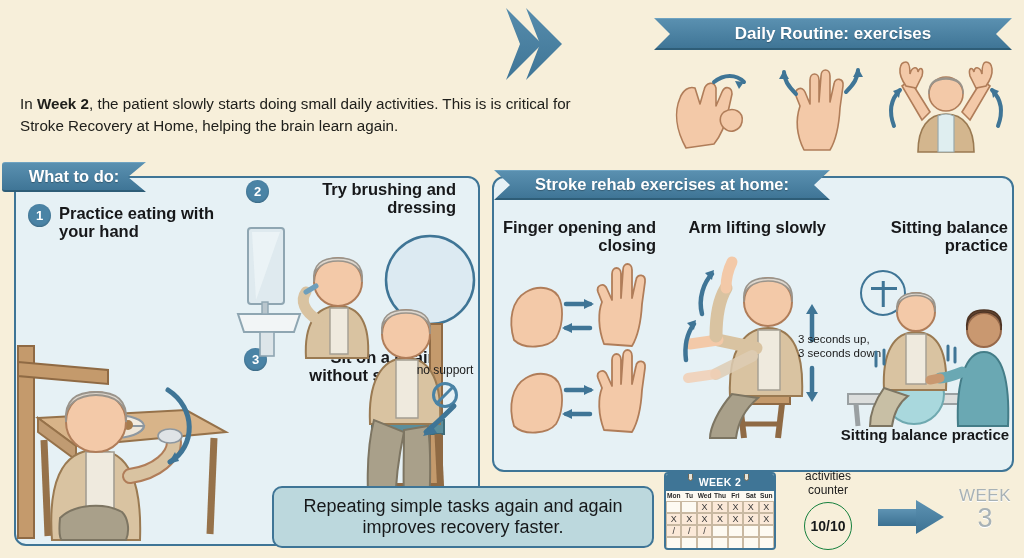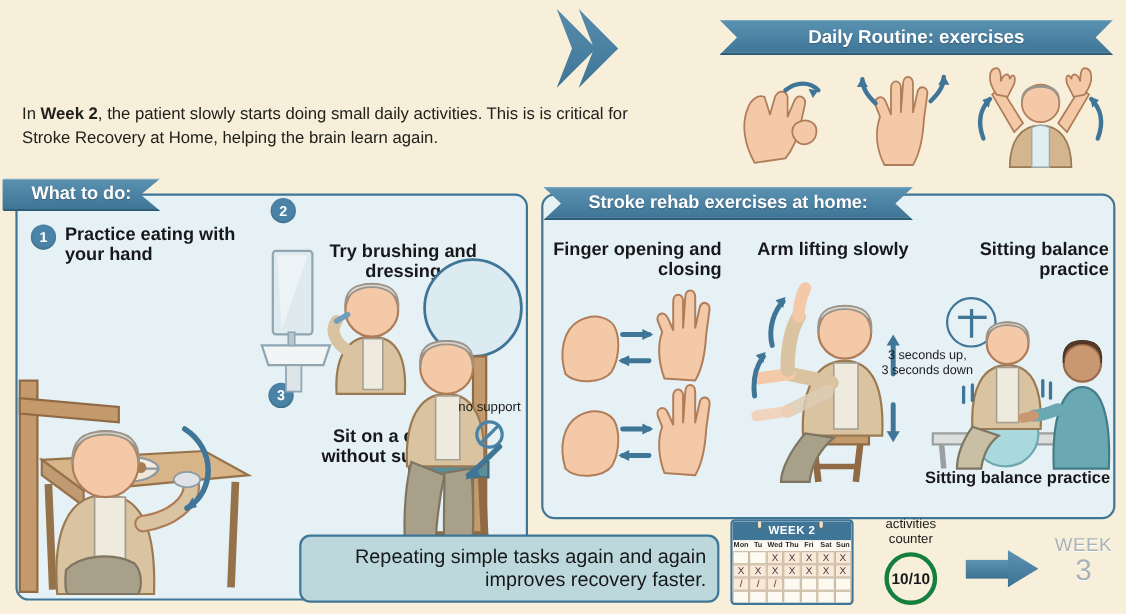--- a/index.html
+++ b/index.html
@@ -111,21 +111,21 @@
   }
   .step {
     position: absolute; display: flex; gap: 8px; align-items: flex-start;
   }
   .step-text {
     font-size: 16.5px; font-weight: bold; color: #17181a; line-height: 1.12;
   }
   #step1 { left: 28px;  top: 204px; width: 190px; }
   #step2 { left: 246px; top: 180px; width: 210px; }
   #step3 { left: 244px; top: 348px; width: 190px; }
-  #step2 .step-text, #step3 .step-text { text-align: center; margin-top: 40px; }
+  #step2 .step-text, #step3 .step-text { text-align: right; }
 
   .no-support {
     position: absolute; left: 414px; top: 364px; width: 62px;
     text-align: center; font-size: 12px; color: #1c1c1c; line-height: 1.1;
   }
   .ban-icon {
     width: 26px; height: 26px; border-radius: 50%;
     border: 3px solid #4a83a5; margin: 5px auto 0; position: relative;
   }
   .ban-icon::after {
@@ -137,22 +137,22 @@
   
   .col-title {
     position: absolute; font-size: 16.5px; font-weight: bold;
     color: #17181a; text-align: right; line-height: 1.12;
   }
   #col1-title { left: 500px; top: 218px; width: 156px; }
   #col2-title { left: 664px; top: 218px; width: 162px; }
   #col3-title { left: 840px; top: 218px; width: 168px; }
 
   .timing-note {
-    position: absolute; left: 798px; top: 316px; width: 90px;
-    font-size: 11.5px; color: #1b1b1b; line-height: 1.25; text-align: center;
+    position: absolute; left: 798px; top: 332px; width: 90px;
+    font-size: 11.5px; color: #1b1b1b; line-height: 1.25;
   }
   .scale-icon {
     position: absolute; left: 860px; top: 270px;
     width: 46px; height: 46px; border-radius: 50%;
     border: 2.5px solid #3f7596;
   }
   .scale-icon::before {
     content:""; position:absolute; left:50%; top:9px;
     width:2.5px; height:26px; background:#3f7596; transform:translateX(-50%);
   }
@@ -163,21 +163,21 @@
   .balance-caption {
     position: absolute; left: 830px; top: 426px; width: 190px;
     text-align: center; font-size: 15px; font-weight: bold; color: #17181a;
   }
 
   
   #summary-box {
     position: absolute; left: 272px; top: 486px; width: 382px; height: 62px;
     background: #bcd8dd; border: 2px solid #3f7596; border-radius: 10px;
     display: flex; align-items: center; justify-content: center;
-    text-align: right; padding: 0 10px;
+    text-align: center; padding: 0 24px;
   }
   #summary-text {
     font-size: 18px; color: #16181a; line-height: 1.18;
   }
 
   
   #calendar {
     position: absolute; left: 664px; top: 472px; width: 112px; height: 78px;
     background: #fdfaf2; border: 2px solid #3f7596; border-radius: 4px;
     overflow: hidden;
@@ -206,21 +206,21 @@
   .cal-rings i:nth-child(1) { left: 22px; }
   .cal-rings i:nth-child(2) { left: 78px; }
 
   
   .counter-wrap {
     position: absolute; left: 780px; top: 470px; width: 96px; text-align: center;
   }
   .counter-label { font-size: 12px; color: #1b1b1b; line-height: 1.15; }
   .counter-ring {
     width: 48px; height: 48px; margin: 4px auto 0;
-    border-radius: 50%; border: 4px solid #15803d;
+    border-radius: 50%; border: 1px solid #15803d;
     background: #f7efda;
     display: flex; align-items: center; justify-content: center;
     font-size: 14px; font-weight: bold; color: #16181a;
   }
 
   .next-arrow {
     position: absolute; left: 878px; top: 500px; width: 66px; height: 34px;
   }
   .next-arrow .shaft {
     position: absolute; left: 0; top: 9px; width: 42px; height: 17px;

